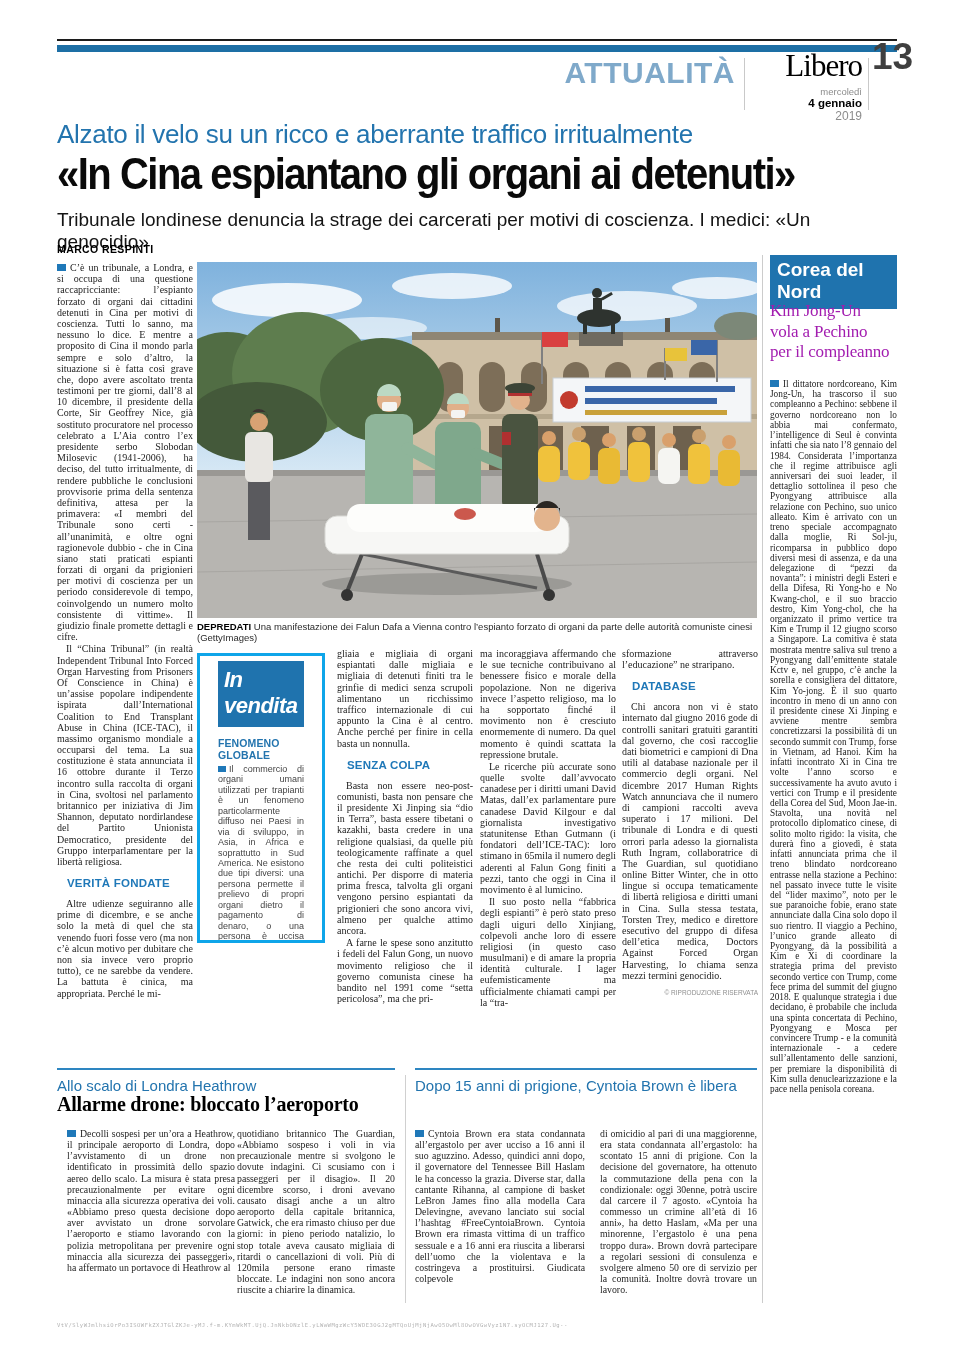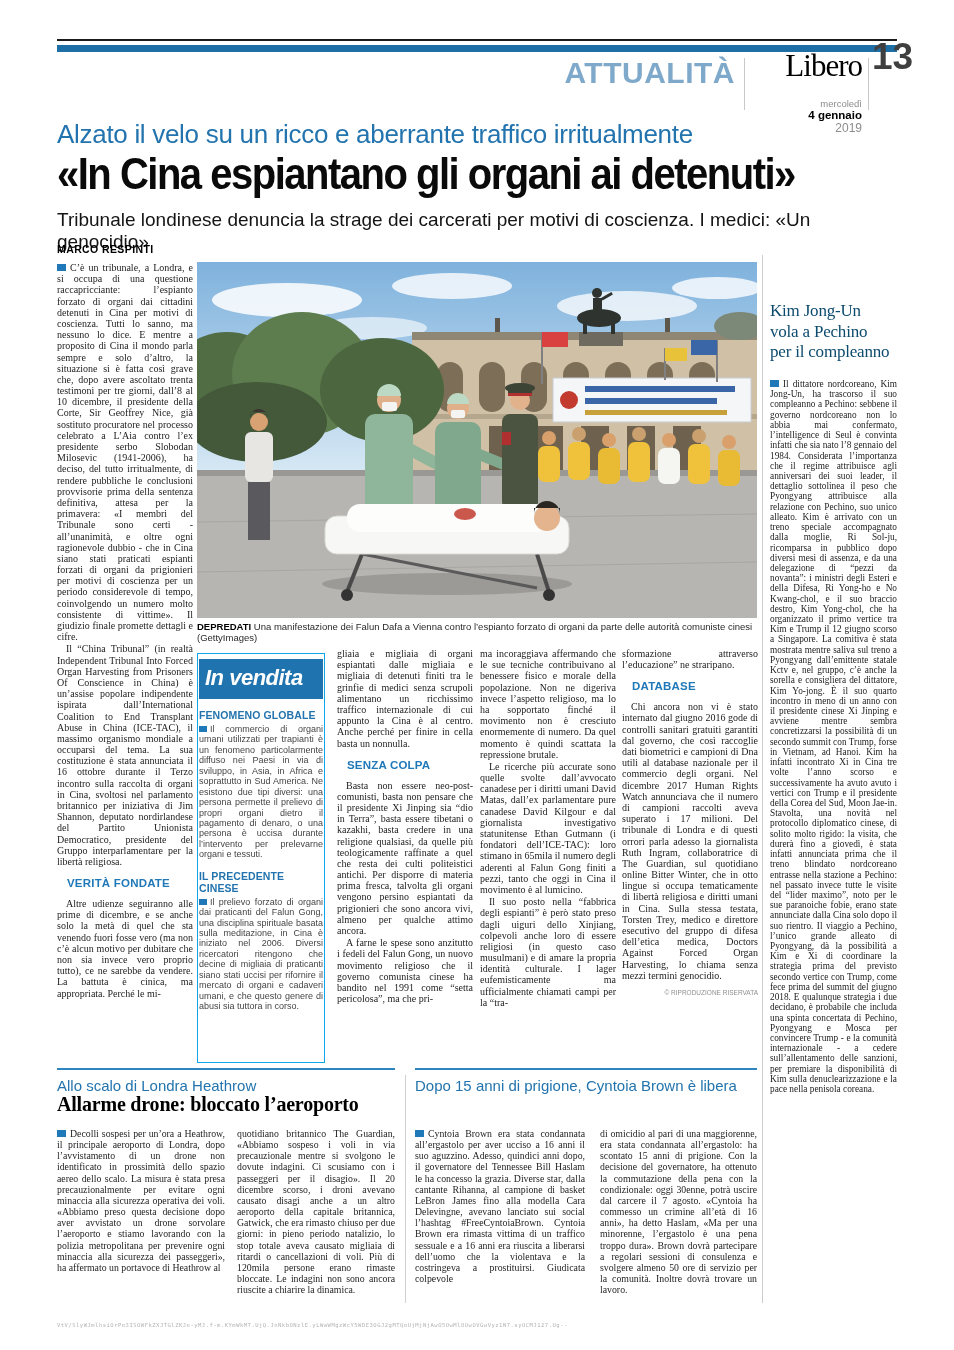--- a/index.html
+++ b/index.html
@@ -7,21 +7,21 @@
         font-family:"Liberation Serif",serif;color:#1c1c1c;}
   .abs{position:absolute;}
   
   .rule-black{left:57px;top:39px;width:840px;height:2px;background:#1c1c1c;}
   .rule-blue{left:57px;top:45px;width:840px;height:7px;background:#1d6fa5;}
   .section-title{left:380px;top:56px;width:355px;text-align:right;font-family:"Liberation Sans",sans-serif;
         font-weight:bold;font-size:30px;color:#7fa9ca;letter-spacing:.5px;}
   .mast-div{top:58px;width:1px;height:52px;background:#c9c9c9;}
   .logo-block{left:750px;top:50px;width:112px;text-align:right;line-height:1;}
   .logo{font-family:"Liberation Serif",serif;font-weight:normal;font-size:31px;letter-spacing:-1px;color:#000;}
-  .m-weekday{font-family:"Liberation Sans",sans-serif;font-size:9.5px;color:#8c8c8c;margin-top:18px;}
+  .m-weekday{font-family:"Liberation Sans",sans-serif;font-size:9.5px;color:#8c8c8c;margin-top:6px;}
   .m-date{font-family:"Liberation Sans",sans-serif;font-size:11.5px;font-weight:bold;color:#000;margin-top:1px;}
   .m-year{font-family:"Liberation Sans",sans-serif;font-size:12px;color:#8c8c8c;margin-top:1px;}
   .page-number{left:872px;top:36px;font-family:"Liberation Sans",sans-serif;font-size:37px;font-weight:700;color:#3f3f3f;}
   
   .kicker{left:57px;top:119px;width:845px;font-family:"Liberation Sans",sans-serif;font-size:26px;
         font-weight:500;color:#2374ae;letter-spacing:-.3px;}
   .headline{left:57px;top:149px;width:848px;font-family:"Liberation Sans",sans-serif;font-weight:800;
         font-size:40px;letter-spacing:-1.5px;color:#0a0a0a;transform:scaleY(1.12);transform-origin:top left;white-space:nowrap;}
   .deck{left:57px;top:209px;width:848px;font-family:"Liberation Sans",sans-serif;font-size:19px;color:#141414;}
   .byline{left:57px;top:243px;font-family:"Liberation Sans",sans-serif;font-size:10.5px;font-weight:bold;
@@ -36,32 +36,32 @@
   #col1{left:57px;top:262px;height:800px;}
   #col2{left:337px;top:648px;height:417px;}
   #col3{left:480px;top:648px;height:417px;}
   #col4{left:622px;top:648px;height:417px;}
   .copyright{text-align:right;font-family:"Liberation Sans",sans-serif;font-size:6.5px;color:#8f8f8f;margin-top:8px;}
   
   .photo{left:197px;top:262px;width:560px;height:356px;background:#9ec7e8;}
   .caption{left:197px;top:621px;width:560px;font-family:"Liberation Sans",sans-serif;font-size:9.5px;color:#2a2a2a;}
   .caption b{color:#000;}
   
-  .infobox{left:197px;top:653px;width:128px;height:410px;border:1px solid #0ea5e9;box-sizing:border-box;
-        font-family:"Liberation Sans",sans-serif;padding:5px 1px;overflow:hidden;}
+  .infobox{left:197px;top:653px;width:128px;height:290px;border:3px solid #0ea5e9;box-sizing:border-box;
+        font-family:"Liberation Sans",sans-serif;padding:5px 18px;overflow:hidden;}
   .infobox-title{background:#1f73ae;color:#fff;font-weight:800;font-style:italic;font-size:22px;
         padding:6px 6px 8px 6px;letter-spacing:-.5px;}
   .infobox h4{font-size:10.5px;color:#2374ae;margin:10px 0 3px 0;letter-spacing:.1px;}
   .infobox p{font-size:9px;line-height:1.16;color:#454545;margin:0;text-align:justify;}
   .infobox .sq{width:8px;height:6px;margin-right:3px;}
   
   .side-rule{left:762px;top:255px;width:1px;height:1048px;background:#cccccc;}
   .side-label{left:770px;top:255px;width:127px;box-sizing:border-box;background:#1f73ae;color:#fff;
         font-family:"Liberation Sans",sans-serif;font-weight:bold;font-size:19px;padding:4px 7px 6px 7px;}
-  .side-headline{left:770px;top:301px;width:127px;font-size:17px;line-height:1.22;color:#0c4a6e;letter-spacing:-.2px;}
+  .side-headline{left:770px;top:301px;width:127px;font-size:17px;line-height:1.22;color:#a21caf;letter-spacing:-.2px;}
   .side-body{left:770px;top:379px;width:127px;height:924px;font-size:9.3px;line-height:1.1;
         text-align:justify;overflow:hidden;}
   
   .hrule-blue{top:1068px;height:2px;background:#2e86c1;}
   .a-kicker{top:1077px;font-family:"Liberation Sans",sans-serif;font-size:15px;color:#2374ae;}
   .a-headline{top:1093px;font-family:"Liberation Serif",serif;font-weight:bold;font-size:20px;color:#000;
         letter-spacing:-.2px;}
   .b-col{position:absolute;top:1128px;height:176px;font-size:9.8px;line-height:1.14;text-align:justify;overflow:hidden;}
   .mid-rule{left:405px;top:1075px;width:1px;height:228px;background:#d0d0d0;}
   .print-line{left:57px;top:1322px;width:706px;font-family:"DejaVu Sans Mono",monospace;font-size:5.5px;
@@ -272,33 +272,34 @@
     <p class="indent">Il suo posto nella “fabbrica degli espianti” è però stato preso dagli uiguri dello Xinjiang, colpevoli anche loro di essere religiosi (in questo caso musulmani) e di amare la propria identità culturale. I lager eufemisticamente ma ufficialmente chiamati campi per la “tra-</p>
   </div>
   <div class="col" id="col4">
     <p>sformazione attraverso l’educazione” ne straripano.</p>
     <h3 class="crosshead">DATABASE</h3>
     <p class="indent">Chi ancora non vi è stato internato dal giugno 2016 gode di controlli sanitari gratuiti garantiti dal governo, che così raccoglie dati biometrici e campioni di Dna utili al database nazionale per il commercio degli organi. Nel dicembre 2017 Human Rights Watch annunciava che il numero di campioni raccolti aveva superato i 17 milioni. Del tribunale di Londra e di questi orrori parla adesso la giornalista Ruth Ingram, collaboratrice di The Guardian, sul quotidiano online Bitter Winter, che in otto lingue si occupa tematicamente di libertà religiosa e diritti umani in Cina. Sulla stessa testata, Torsten Trey, medico e direttore esecutivo del gruppo di difesa dell’etica medica, Doctors Against Forced Organ Harvesting, lo chiama senza mezzi termini genocidio.</p>
     <div class="copyright">© RIPRODUZIONE RISERVATA</div>
   </div>
 
   <div class="abs side-rule"></div>
+  <div class="abs side-label">Corea del Nord</div>
   <div class="abs side-headline">
     <div>Kim Jong-Un</div>
     <div>vola a Pechino</div>
     <div>per il compleanno</div>
   </div>
   <div class="abs side-body">
     <p style="margin:0;"><span class="sq"></span><span>Il dittatore nordcoreano, Kim Jong-Un, ha trascorso il suo compleanno a Pechino: sebbene il governo nordcoreano non lo abbia mai confermato, l’intelligence di Seul è convinta infatti che sia nato l’8 gennaio del 1984. Considerata l’importanza che il regime attribuisce agli anniversari dei suoi leader, il dettaglio sottolinea il peso che Pyongyang attribuisce alla relazione con Pechino, suo unico alleato. Kim è arrivato con un treno speciale accompagnato dalla moglie, Ri Sol-ju, ricomparsa in pubblico dopo diversi mesi di assenza, e da una delegazione di “pezzi da novanta”: i ministri degli Esteri e della Difesa, Ri Yong-ho e No Kwang-chol, e il suo braccio destro, Kim Yong-chol, che ha organizzato il primo vertice tra Kim e Trump il 12 giugno scorso a Singapore. La comitiva è stata mostrata mentre saliva sul treno a Pyongyang dall’emittente statale Kctv e, nel gruppo, c’è anche la sorella e consigliera del dittatore, Kim Yo-jong. È il suo quarto incontro in meno di un anno con il presidente cinese Xi Jinping e avviene mentre sembra concretizzarsi la possibilità di un secondo summit con Trump, forse in Vietnam, ad Hanoi. Kim ha infatti incontrato Xi in Cina tre volte l’anno scorso e successivamente ha avuto avuto i vertici con Trump e il presidente della Corea del Sud, Moon Jae-in. Stavolta, una novità nel protocollo diplomatico cinese, di solito molto rigido: la visita, che durerà fino a giovedì, è stata infatti annunciata prima che il treno blindato nordcoreano entrasse nella stazione a Pechino: nel passato invece tutte le visite del “lider maximo”, noto per le sue paranoiche fobie, erano state annunciate dalla Cina solo dopo il suo rientro. Il viaggio a Pechino, l’unico grande alleato di Pyongyang, dà la possibilità a Kim e Xi di coordinare la strategia prima del previsto secondo vertice con Trump, come fece prima del summit del giugno 2018. E qualunque strategia i due decidano, è probabile che includa una spinta concertata di Pechino, Pyongyang e Mosca per convincere Trump - e la comunità internazionale - a cedere sull’allentamento delle sanzioni, per premiare la disponibilità di Kim sulla denuclearizzazione e la pace nella penisola coreana.</span></p>
   </div>
 
   <div class="abs hrule-blue" style="left:57px;width:338px;"></div>
   <div class="abs a-kicker" style="left:57px;">Allo scalo di Londra Heathrow</div>
   <div class="abs a-headline" style="left:57px;">Allarme drone: bloccato l’aeroporto</div>
-  <div class="b-col" style="left:57px;width:168px;">
+  <div class="b-col" style="left:67px;width:168px;">
     <span class="sq"></span><span>Decolli sospesi per un’ora a Heathrow, il principale aeroporto di Londra, dopo l’avvistamento di un drone non identificato in prossimità dello spazio aereo dello scalo. La misura è stata presa precauzionalmente per evitare ogni minaccia alla sicurezza operativa dei voli. «Abbiamo preso questa decisione dopo aver avvistato un drone sorvolare l’aeroporto e stiamo lavorando con la polizia metropolitana per prevenire ogni minaccia alla sicurezza dei passeggeri», ha affermato un portavoce di Heathrow al</span>
   </div>
   <div class="b-col" style="left:237px;width:158px;">quotidiano britannico The Guardian, «Abbiamo sospeso i voli in via precauzionale mentre si svolgono le dovute indagini. Ci scusiamo con i passeggeri per il disagio». Il 20 dicembre scorso, i droni avevano causato disagi anche a un altro aeroporto della capitale britannica, Gatwick, che era rimasto chiuso per due giorni: in pieno periodo natalizio, lo stop totale aveva causato migliaia di ritardi o cancellazioni di voli. Più di 120mila persone erano rimaste bloccate. Le indagini non sono ancora riuscite a chiarire la dinamica.</div>
 
   <div class="abs mid-rule"></div>
 
   <div class="abs hrule-blue" style="left:415px;width:342px;"></div>
   <div class="abs a-kicker" style="left:415px;">Dopo 15 anni di prigione, Cyntoia Brown è libera</div>
   <div class="b-col" style="left:415px;width:170px;">
     <span class="sq"></span><span>Cyntoia Brown era stata condannata all’ergastolo per aver ucciso a 16 anni il suo aguzzino. Adesso, quindici anni dopo, il governatore del Tennessee Bill Haslam le ha concesso la grazia. Diverse star, dalla cantante Rihanna, al campione di basket LeBron James fino alla modella Cara Delevingne, avevano lanciato sui social l’hashtag #FreeCyntoiaBrown. Cyntoia Brown era rimasta vittima di un traffico sessuale e a 16 anni era riuscita a liberarsi dell’uomo che la violentava e la costringeva a prostituirsi. Giudicata colpevole</span>

